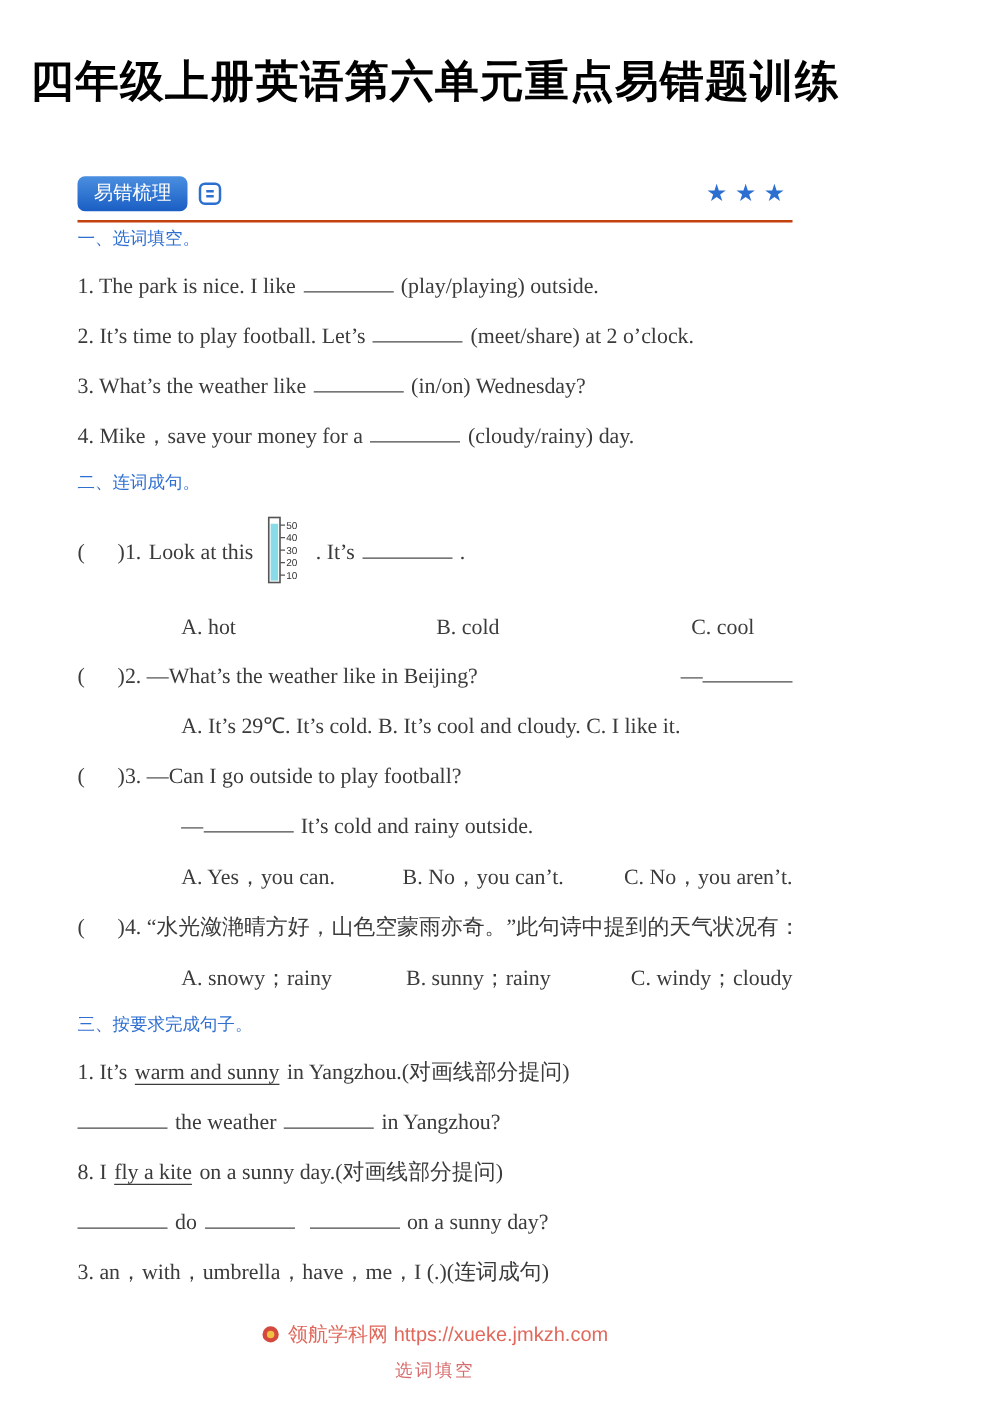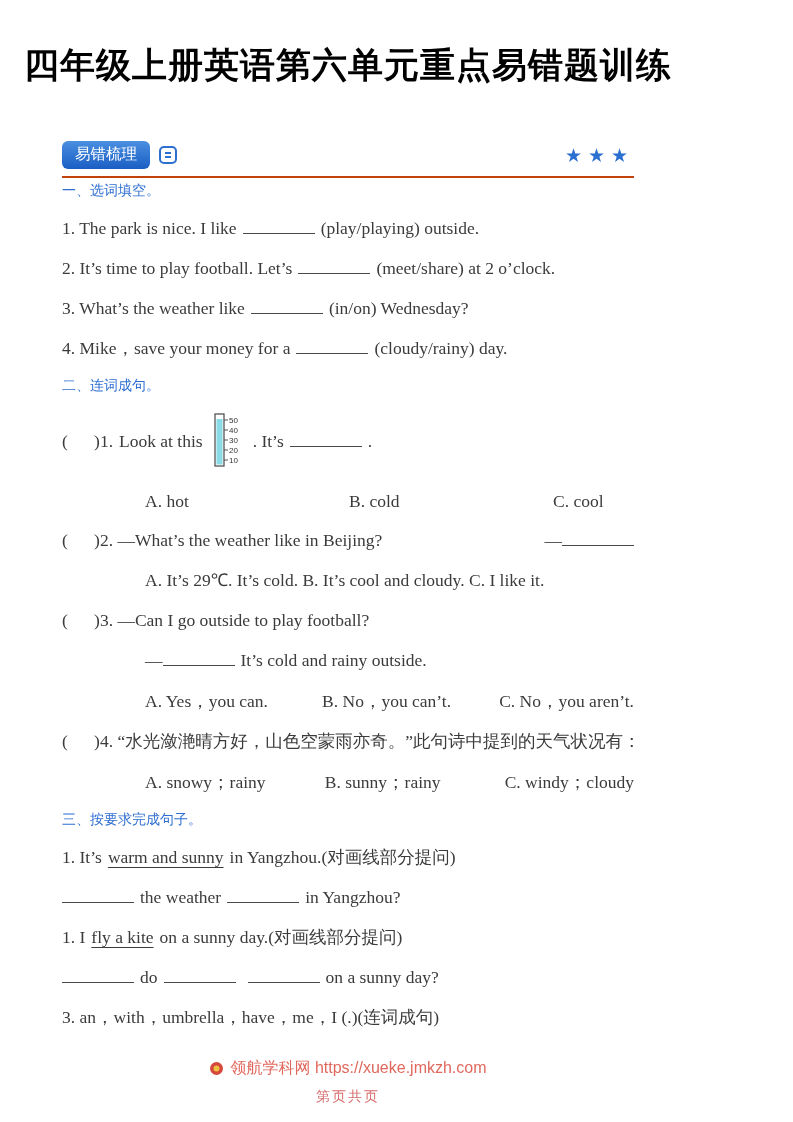--- a/index.html
+++ b/index.html
@@ -139,34 +139,34 @@
     <div class="sec">三、按要求完成句子。</div>
 
     <div class="line">
       <span>1. It’s</span><span class="u ml mr">warm and sunny</span><span>in Yangzhou.(对画线部分提问)</span>
     </div>
     <div class="line">
       <span class="blank first"></span><span>the weather</span><span class="blank"></span><span>in Yangzhou?</span>
     </div>
 
     <div class="line">
-      <span>1. I</span><span class="u ml mr">fly a kite</span><span>on a sunny day.(对画线部分提问)</span>
+      <span>8. I</span><span class="u ml mr">fly a kite</span><span>on a sunny day.(对画线部分提问)</span>
     </div>
     <div class="line">
       <span class="blank first"></span><span>do</span><span class="blank"></span><span class="blank"></span><span>on a sunny day?</span>
     </div>
 
     <div class="line ws">3. an，with，umbrella，have，me，I (.)(连词成句)</div>
 
   </div>
 
   <div class="footer">
     <span class="site">
       <span><svg width="15" height="15" viewBox="0 0 15 15" style="vertical-align:-2px;">
         <circle cx="7.5" cy="7.5" r="6.5" fill="#d4483e"></circle>
         <circle cx="7.5" cy="7.5" r="3" fill="#f0c040"></circle>
       </svg></span>
       <span>领航学科网 https://xueke.jmkzh.com</span>
     </span>
-    <div class="pageinfo">第页共页</div>
+    <div class="pageinfo">选词填空</div>
   </div>
 
 </div>
 
 </body></html>

